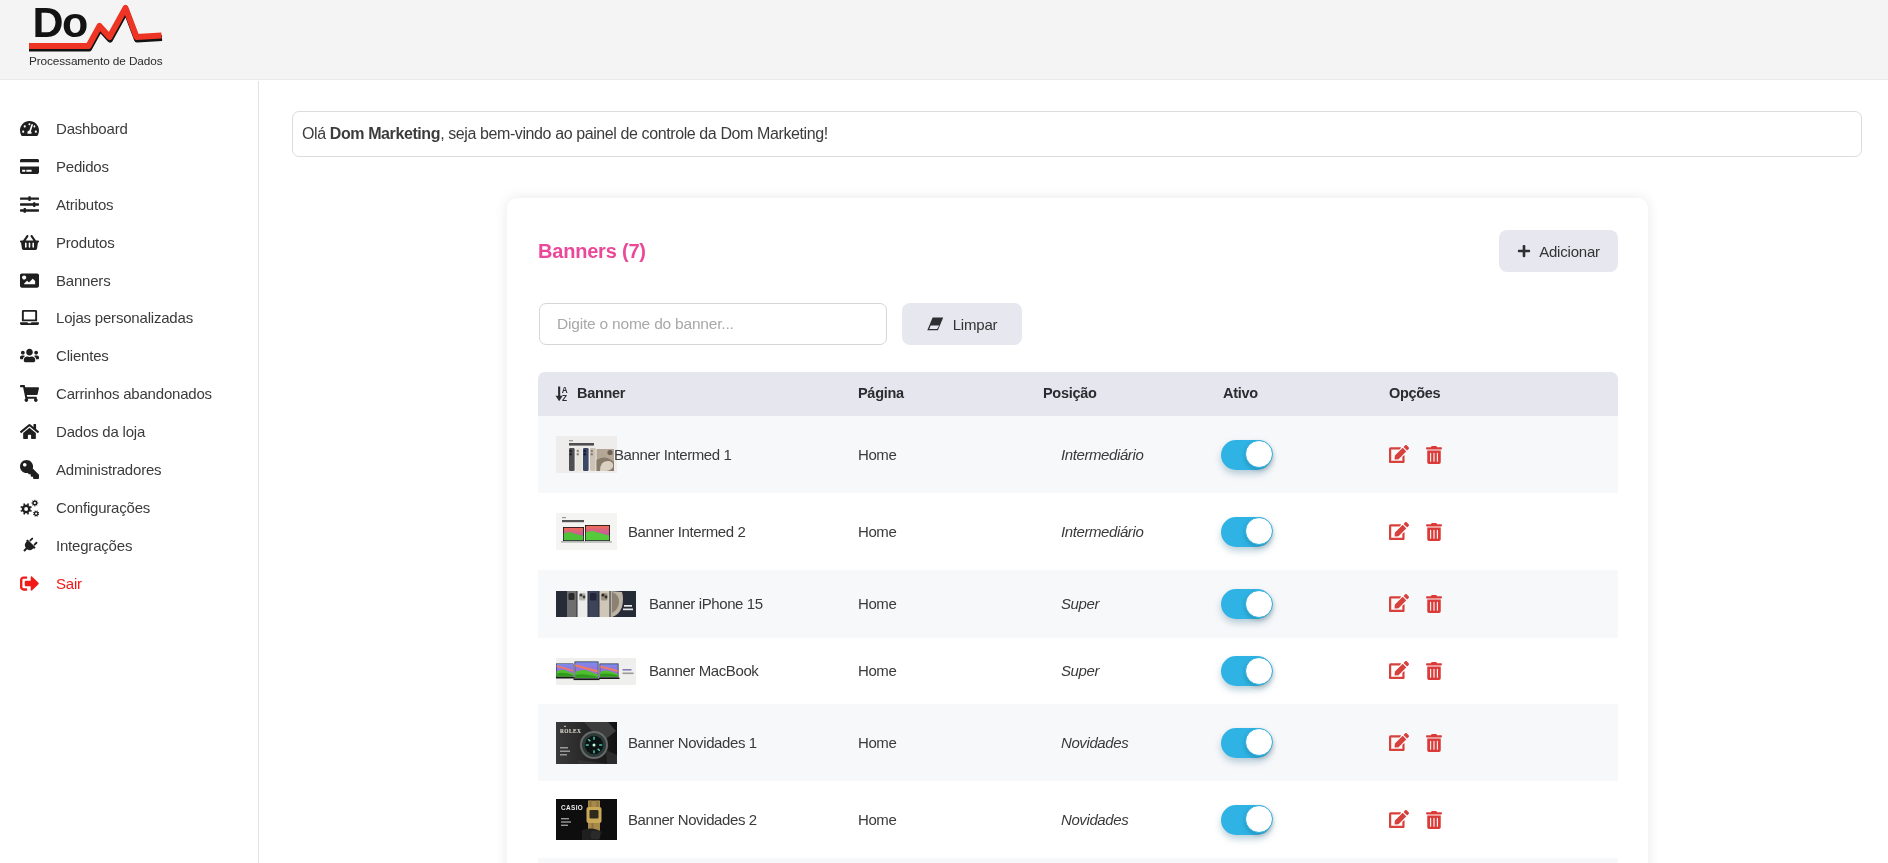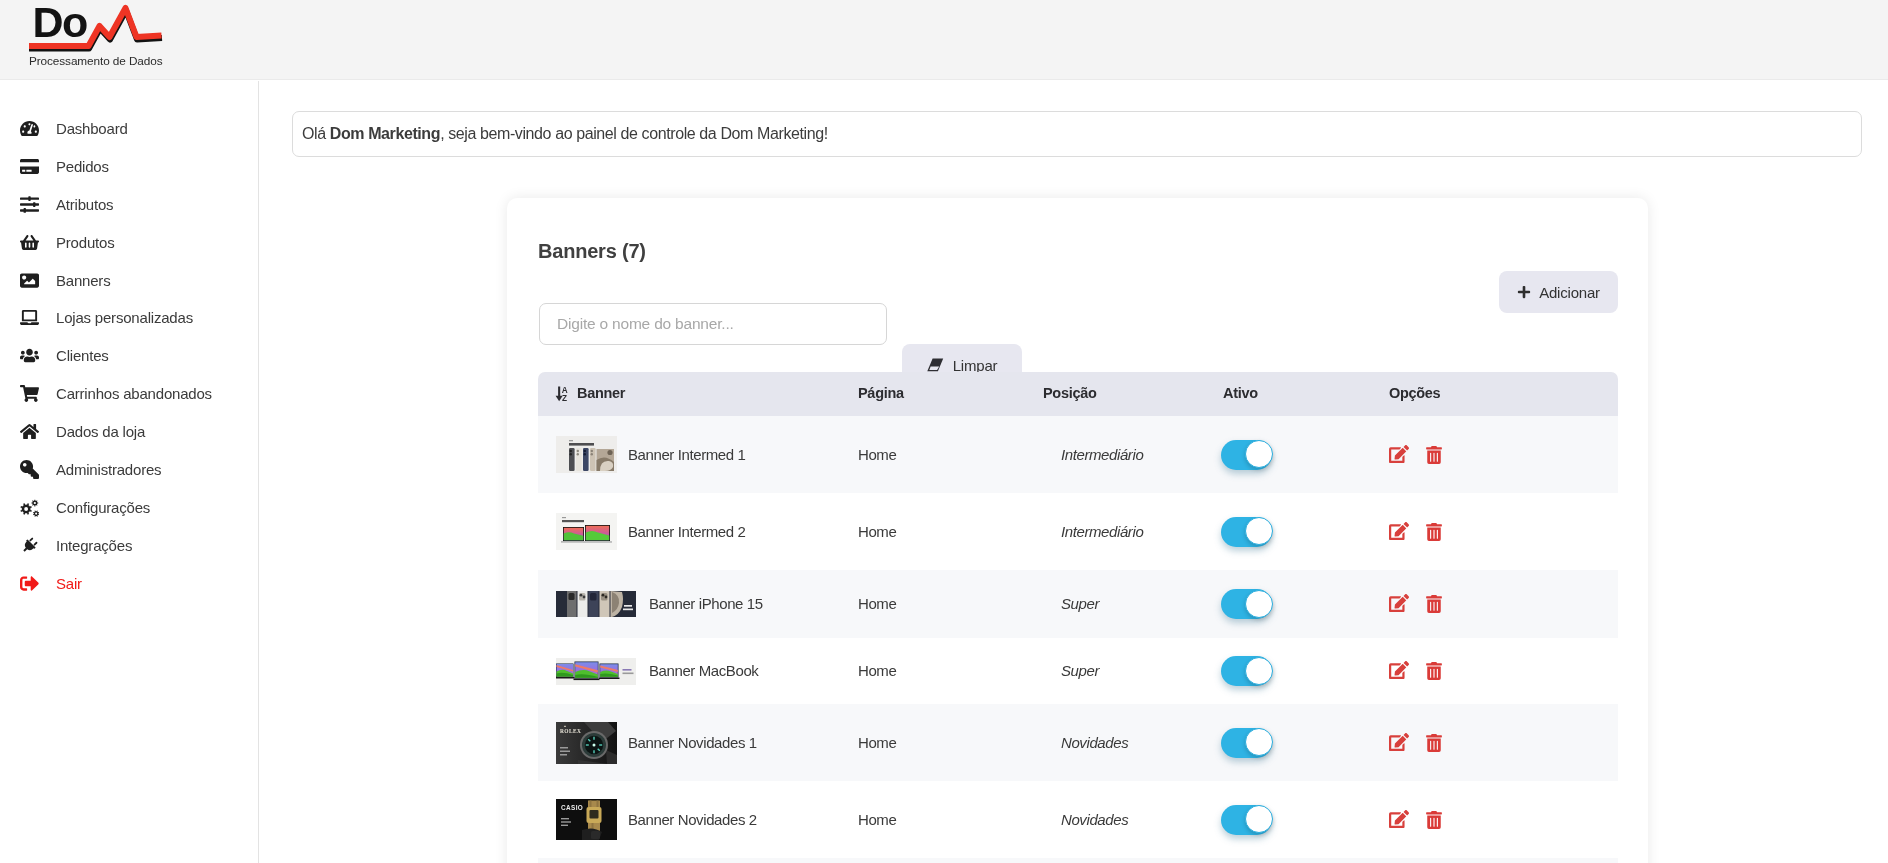--- a/index.html
+++ b/index.html
@@ -13,24 +13,24 @@
 .nav { position:absolute; left:0; top:28.5px; width:100%; }
 .nav-item { height:37.9px; display:flex; align-items:center; padding-left:20px;
   color:#3b3b3b; font-size:15px; letter-spacing:-0.2px; }
 .nav-item svg { width:19px; height:19px; margin-right:17px; flex:none; }
 .nav-item.red { color:#f11a18; }
 .welcome { position:absolute; left:292px; top:111px; width:1570px; height:46px;
   border:1px solid #dcdcdc; border-radius:7px; background:#fff;
   display:flex; align-items:center; padding-left:9px; font-size:16px; letter-spacing:-0.4px; color:#3c3c3c; }
 .card { position:absolute; left:507px; top:198px; width:1141px; height:700px;
   background:#fff; border-radius:10px; box-shadow:0 0 14px rgba(0,0,0,0.09); }
-.card h2 { position:absolute; left:31px; top:42px; font-size:20px; color:#404040;
+.card h2 { position:absolute; left:31px; top:42px; font-size:20px; color:#ec4899;
   letter-spacing:-0.2px; }
 .btn { position:absolute; background:#e7e7f0; border-radius:8px; color:#333;
-  display:flex; align-items:center; justify-content:center; font-size:15px; letter-spacing:-0.2px; font-weight:500;margin-top:41px;}
+  display:flex; align-items:center; justify-content:center; font-size:15px; letter-spacing:-0.2px; font-weight:500;}
 .btn-add { left:992px; top:32px; width:119px; height:42px; }
 .btn-limpar { left:395px; top:105px; width:120px; height:42px; }
 .search { position:absolute; left:32px; top:105px; width:348px; height:42px;
   border:1px solid #d6d6d6; border-radius:7px; display:flex; align-items:center;
   padding-left:17px; color:#a8a8a8; font-size:15.5px; letter-spacing:-0.2px; background:#fff;}
 .table { position:absolute; left:31px; top:174px; width:1080px; }
 .thead { height:44px; background:#e5e6ee; border-radius:7px 7px 0 0;
   position:relative; font-weight:bold; font-size:14.5px; letter-spacing:-0.3px; color:#2c2c30; }
 .thead span { position:absolute; top:13px; }
 .row { position:relative; border-bottom:0; }
@@ -191,21 +191,21 @@
               <circle cx="28.8" cy="15" r="1.2" fill="#141c33"></circle>
               <circle cx="28.8" cy="18.2" r="1.2" fill="#141c33"></circle>
               <rect x="34" y="12" width="5.6" height="23" rx="1.2" fill="#cdc3b4"></rect>
               <circle cx="35.8" cy="15" r="1.2" fill="#8b8378"></circle>
               <circle cx="35.8" cy="18.2" r="1.2" fill="#8b8378"></circle>
               <path d="M40.5 35 L40.5 13 L58 13 L58 35 Z" fill="#b4a796"></path>
               <path d="M40.5 24 Q49 18 58 26 L58 35 L40.5 35 Z" fill="#877a68"></path>
               <path d="M44 35 Q44 24 53 25 Q58 26 57 31 Q55 35 49 35 Z" fill="#d9d0c2"></path>
               <circle cx="54" cy="16.5" r="2.6" fill="#6e6355"></circle>
             </svg></span>
-    <span class="cell-name" style="left:90px;top:29.5px">Banner Intermed 1</span>
+    <span class="cell-name" style="left:76px;top:29.5px">Banner Intermed 1</span>
     <span class="cell-name c2" style="top:29.5px">Home</span>
     <span class="cell-name c3" style="top:29.5px">Intermediário</span>
     <span class="toggle" style="top:23.5px"></span>
     <span class="icon-edit" style="top:28.5px"><svg width="20" height="18" viewBox="0 0 576 512">
               <path fill="#d8403c" d="M402.6 83.2l90.2 90.2c3.8 3.8 3.8 10 0 13.8L274.4 405.6l-92.8 10.3c-12.4 1.4-22.9-9.1-21.5-21.5l10.3-92.8L388.8 83.2c3.8-3.8 10-3.8 13.8 0zm162-22.9l-48.8-48.8c-15.2-15.2-39.9-15.2-55.2 0l-35.4 35.4c-3.8 3.8-3.8 10 0 13.8l90.2 90.2c3.8 3.8 10 3.8 13.8 0l35.4-35.4c15.2-15.3 15.2-40 0-55.2zM384 346.2V448H64V128h229.8c3.2 0 6.2-1.3 8.5-3.5l40-40c7.6-7.6 2.2-20.5-8.5-20.5H48C21.5 64 0 85.5 0 128v352c0 26.5 21.5 48 48 48h352c26.5 0 48-21.5 48-48V306.2c0-10.7-12.9-16-20.5-8.5l-40 40c-2.2 2.3-3.5 5.3-3.5 8.5z"></path>
             </svg></span>
     <span class="icon-trash" style="top:29.5px"><svg width="16" height="18" viewBox="0 0 448 512">
               <path fill="#da3b38" d="M32 464a48 48 0 0 0 48 48h288a48 48 0 0 0 48-48V128H32zm272-256a16 16 0 0 1 32 0v224a16 16 0 0 1-32 0zm-96 0a16 16 0 0 1 32 0v224a16 16 0 0 1-32 0zm-96 0a16 16 0 0 1 32 0v224a16 16 0 0 1-32 0zM432 32H312l-9.4-18.7A24 24 0 0 0 281.1 0H166.8a23.72 23.72 0 0 0-21.4 13.3L136 32H16A16 16 0 0 0 0 48v32a16 16 0 0 0 16 16h416a16 16 0 0 0 16-16V48a16 16 0 0 0-16-16z"></path>
             </svg></span>
   </div>

